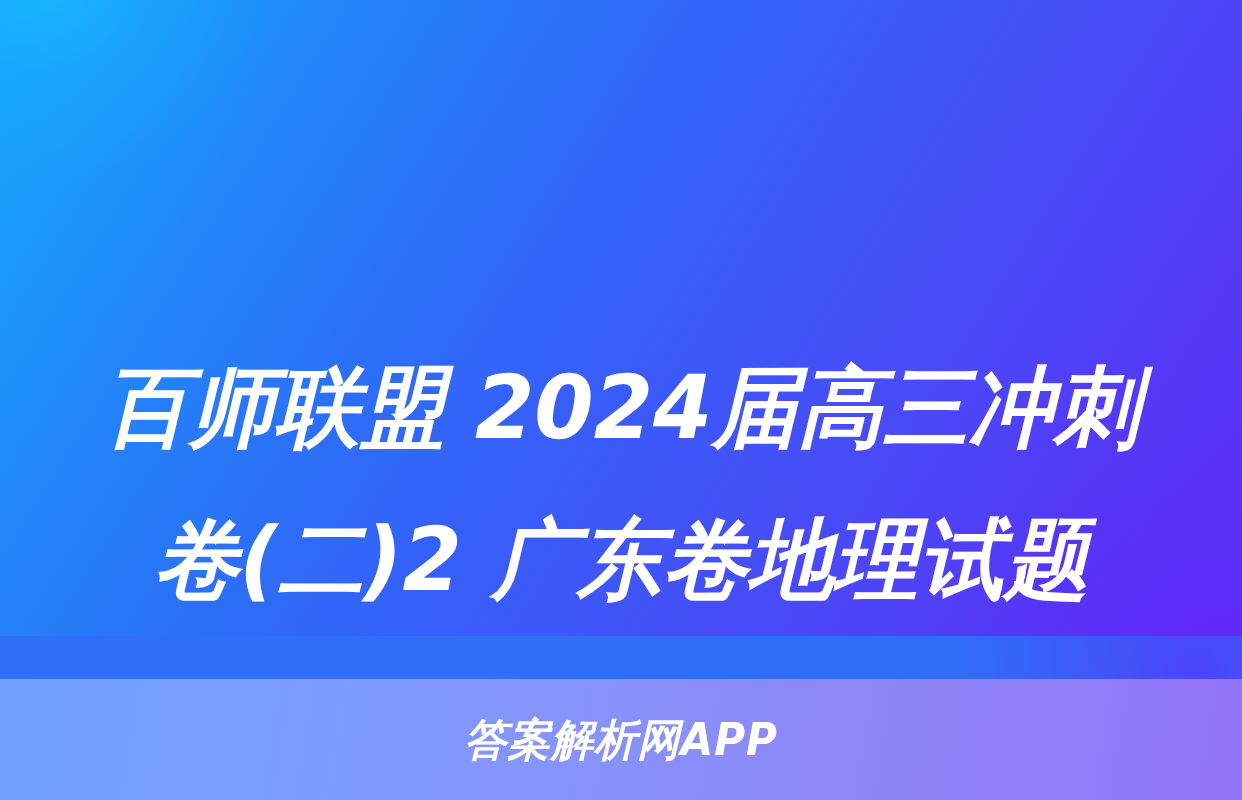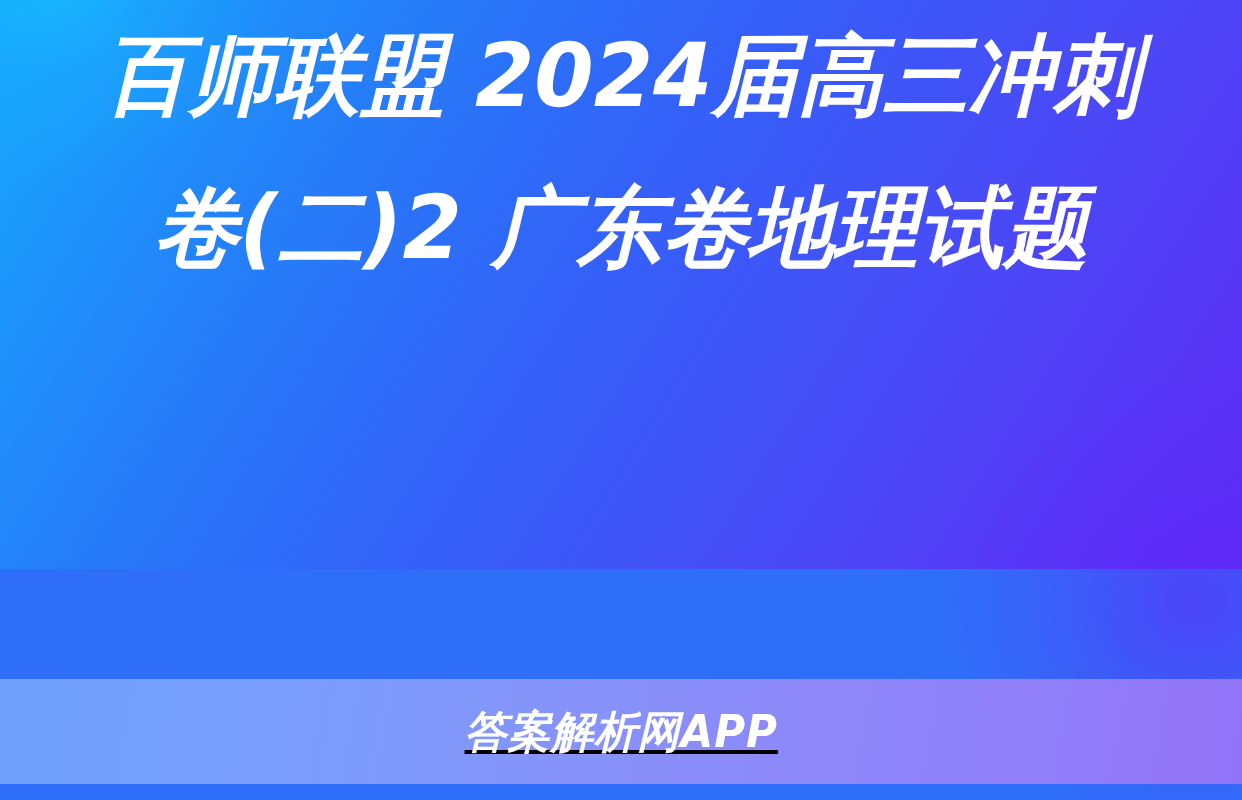--- a/index.html
+++ b/index.html
@@ -21,34 +21,34 @@
     overflow: hidden;
     background: #2f6ef8;
   }
 
   
   .hero {
     position: absolute;
     left: 0;
     top: 0;
     width: 1242px;
-    height: 569px;
+    height: 636px;
     background:
       linear-gradient(122deg,
         #14a8fc 0%,
         #1b9bfb 9%,
         #2384f9 22%,
         #2c6ff8 36%,
         #3560f8 48%,
         #3f55f8 60%,
         #4a49f7 72%,
         #5439f6 85%,
         #5c2cf5 100%);
     display: flex;
-    align-items: flex-start;
+    align-items: flex-end;
     justify-content: center;
   }
 
   
   .hero::before {
     content: "";
     position: absolute;
     left: -180px;
     top: -230px;
     width: 760px;
@@ -96,33 +96,32 @@
     transform-origin: center center;
     text-rendering: geometricPrecision;
   }
 
   
   .footer {
     position: absolute;
     left: 0;
     top: 679px;
     width: 1242px;
-    height: 105px;
+    height: 121px;
     background: linear-gradient(100deg,
         #6fa0fb 0%,
         #77a0fb 16%,
         #7f9afb 32%,
         #8792fa 48%,
         #8d88f9 64%,
         #9080f9 80%,
         #9274f8 100%);
     display: flex;
     align-items: center;
     justify-content: center;
-    text-decoration: underline;
   }
 
   .footer-brand {
     color: #ffffff;
     font-family: "DejaVu Sans", "Liberation Sans", sans-serif;
     font-size: 44px;
     font-weight: 700;
     font-style: italic;
     line-height: 1;
     letter-spacing: 1px;

